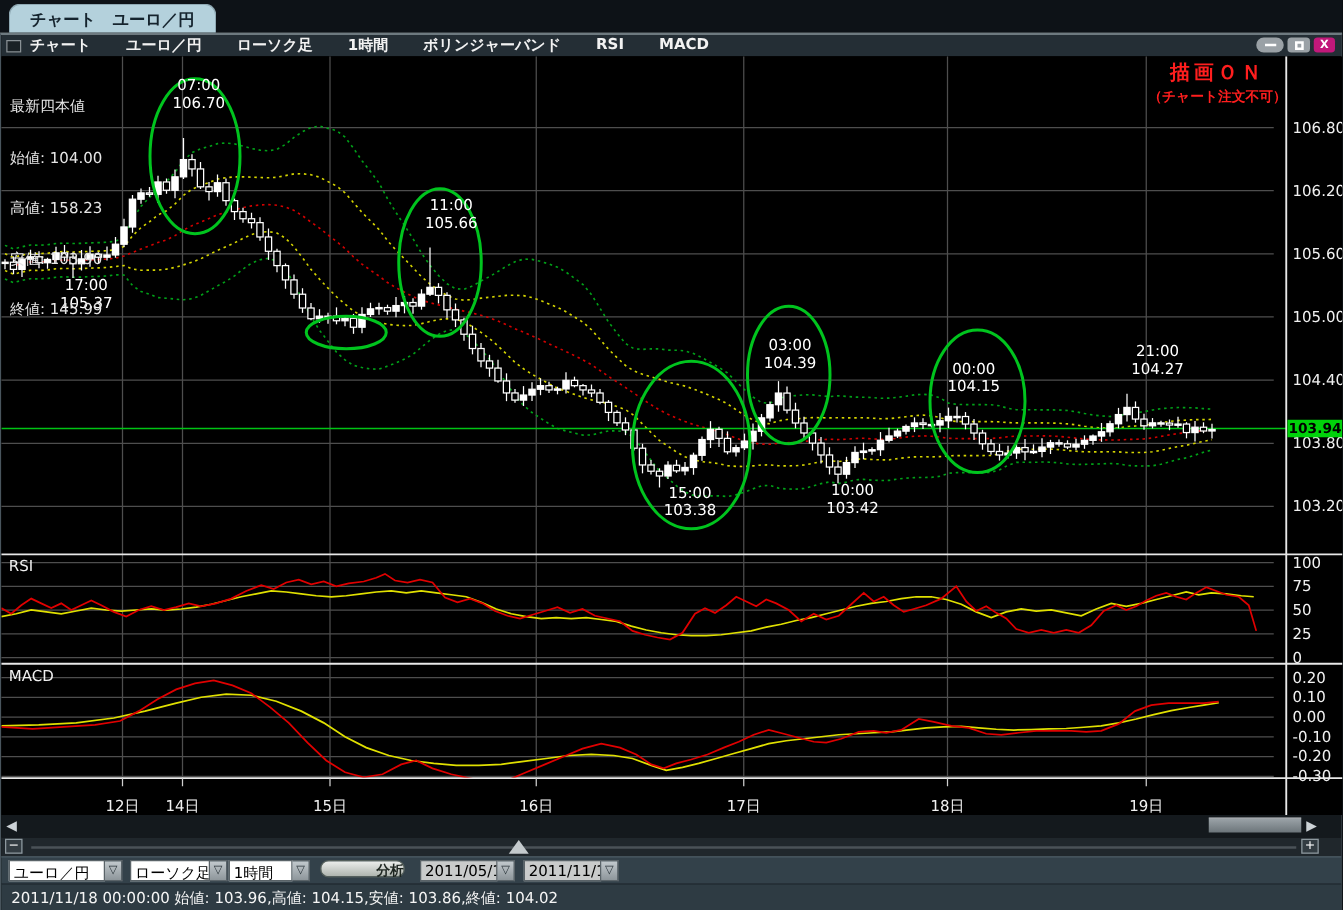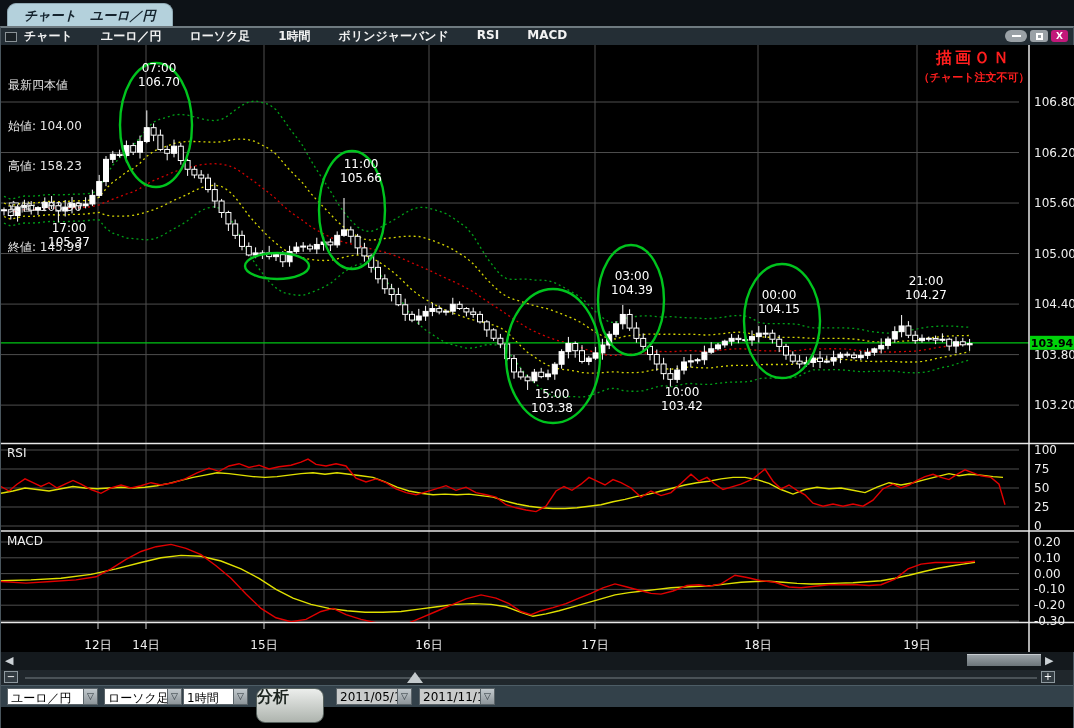--- a/index.html
+++ b/index.html
@@ -2,21 +2,21 @@
 <html><head>
 <meta charset="utf-8">
 <style>
   html,body{margin:0;padding:0;background:#0d1217;}
   *{box-sizing:border-box;}
   .stage{position:relative;width:1074px;height:728px;background:#0d1217;overflow:hidden;
          font-family:"DejaVu Sans","Liberation Sans",sans-serif;}
   
   .tab{position:absolute;left:7px;top:3px;height:23px;padding:3px 16px 0 16px;
        background:#b4d1dc;border:1px solid #8fa9b4;border-bottom:none;
-       border-radius:9px 9px 0 0;font-size:13px;font-weight:bold;color:#15242e;z-index:3;font-style:italic;}
+       border-radius:9px 9px 0 0;font-size:13px;font-weight:bold;color:#15242e;z-index:3;}
   
   .window{position:absolute;left:0;top:26px;right:0;bottom:0;background:#000;
           border-top:2px solid #6e7a80;border-left:1px solid #49555d;border-right:1px solid #49555d;}
   .titlebar{position:absolute;left:0;top:0;width:100%;height:17px;background:#242e35;
             display:flex;align-items:center;padding-left:4px;}
   .appicon{width:12px;height:10px;background:#1a2125;border:1px solid #8a9296;margin-right:7px;}
   .menu{display:flex;gap:28px;font-size:12px;font-weight:bold;color:#f2f2f2;white-space:nowrap;}
   .winbtns{position:absolute;right:5px;top:2px;display:flex;gap:3px;}
   .wbtn{height:12px;border-radius:6px;display:flex;align-items:center;justify-content:center;}
   .wbtn.min{width:22px;background:#9aa1a6;}
@@ -42,22 +42,22 @@
   .zthumb{position:absolute;top:2px;width:0;height:0;border-left:8px solid transparent;
           border-right:8px solid transparent;border-bottom:11px solid #c4cacd;}
   
   .controls{position:absolute;left:0;top:657px;width:100%;height:22px;background:#33414a;border-top:1px solid #4d5d66;}
   .dd{position:absolute;top:2px;height:17px;display:flex;}
   .ddfield{height:17px;background:#fff;border:1px solid #5a6368;color:#000;font-size:12px;
            padding:1px 3px 0 3px;white-space:nowrap;overflow:hidden;}
   .ddfield.gray{background:#c9cbcb;}
   .ddbtn{width:14px;height:17px;background:linear-gradient(#c2c9cd,#8e969b);border:1px solid #5a6368;border-left:none;
          color:#273137;font-size:9px;line-height:15px;text-align:center;}
-  .analyze{position:absolute;top:2px;height:35px;border-radius:9px;background:linear-gradient(#eceeec,#aeb4ae);
-           border:1px solid #55605c;color:#1d2520;font-size:16px;font-weight:bold;text-align:left;line-height:15px;}
+  .analyze{position:absolute;top:2px;height:14px;border-radius:9px;background:linear-gradient(#eceeec,#aeb4ae);
+           border:1px solid #55605c;color:#1d2520;font-size:11px;font-weight:bold;text-align:right;line-height:15px;}
   
   .status{position:absolute;left:0;top:679px;width:100%;height:22px;background:#2e3b43;border-top:1px solid #242f36;
           color:#f5f5f5;font-size:12px;line-height:20px;padding-left:8px;white-space:nowrap;}
 </style>
 </head>
 <body>
 
 <div class="stage">
 
   <div class="tab">
@@ -536,20 +536,23 @@
       <span class="dd" style="left:335px">
         <span class="ddfield gray" style="width:62px">2011/05/19</span>
         <span class="ddbtn">▽</span>
       </span>
       <span class="dd" style="left:418px">
         <span class="ddfield gray" style="width:62px">2011/11/19</span>
         <span class="ddbtn">▽</span>
       </span>
     </div>
 
+    <div class="status">
+      <span>2011/11/18 00:00:00 始値: 103.96,高値: 104.15,安値: 103.86,終値: 104.02</span>
+    </div>
   </div>
 
   <div class="quote">
     <div>最新四本値</div>
     <div>始値: 104.00</div>
     <div>高値: 158.23</div>
     <div>安値: 103.90</div>
     <div>終値: 145.99</div>
   </div>
 

